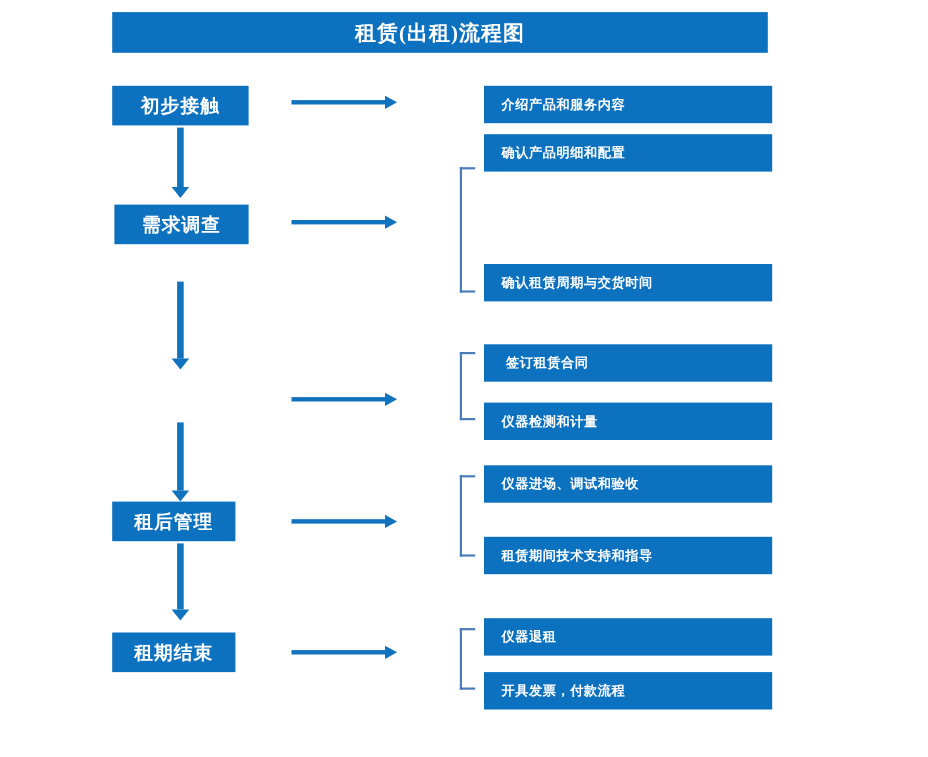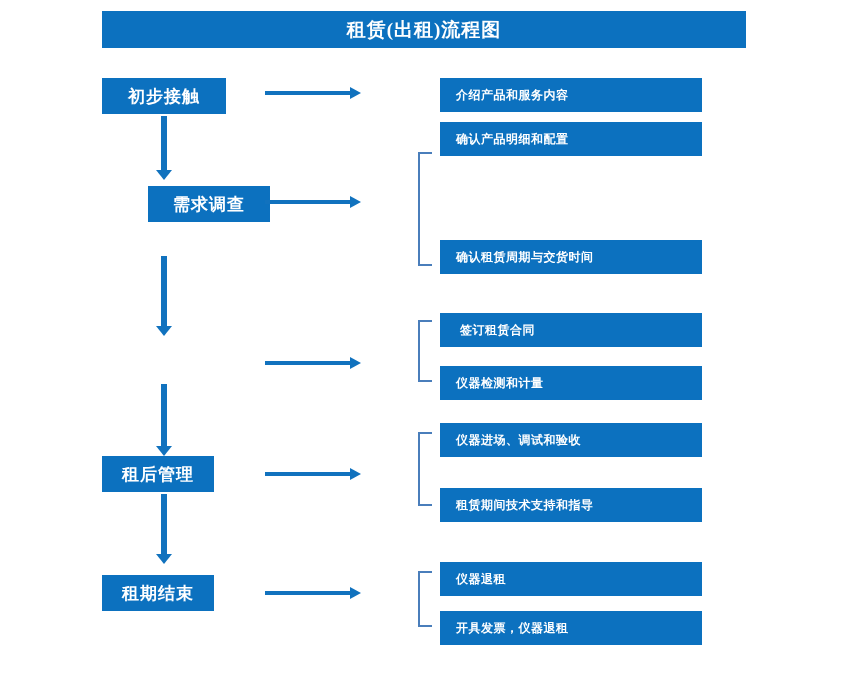--- a/index.html
+++ b/index.html
@@ -17,21 +17,21 @@
     height: 688px;
     background: #ffffff;
     overflow: hidden;
   }
 
   
   .title-banner {
     position: absolute;
     left: 102px;
     top: 11px;
-    width: 644px;
+    width: 596px;
     height: 37px;
     background: #0C71BF;
     color: #ffffff;
     font-size: 19px;
     font-weight: bold;
     letter-spacing: 1px;
     display: flex;
     align-items: center;
     justify-content: center;
     box-sizing: border-box;
@@ -137,21 +137,21 @@
     <div class="head" style="left:85px;"></div>
   </div>
 
   <div class="v-arrow" style="left:156px; top:116px; height:64px;">
     <div class="shaft" style="height:54px;"></div>
     <div class="head" style="top:54px;"></div>
   </div>
 
   <div class="detail-box" style="top:78px;">介绍产品和服务内容</div>
 
-  <div class="stage-box" style="left:104px; top:186px; width:122px;margin-left:44px;">需求调查</div>
+  <div class="stage-box" style="left:104px; top:186px; width:122px;">需求调查</div>
 
   <div class="h-arrow" style="left:265px; top:196px; width:96px;">
     <div class="shaft" style="width:85px;"></div>
     <div class="head" style="left:85px;"></div>
   </div>
 
   <div class="v-arrow" style="left:156px; top:256px; height:80px;">
     <div class="shaft" style="height:70px;"></div>
     <div class="head" style="top:70px;"></div>
   </div>
@@ -197,15 +197,15 @@
   <div class="stage-box" style="left:102px; top:575px; width:112px;">租期结束</div>
 
   <div class="h-arrow" style="left:265px; top:587px; width:96px;">
     <div class="shaft" style="width:85px;"></div>
     <div class="head" style="left:85px;"></div>
   </div>
 
   <div class="bracket" style="left:418px; top:571px; height:56px;"></div>
 
   <div class="detail-box" style="top:562px;">仪器退租</div>
-  <div class="detail-box" style="top:611px;">开具发票，仪器退租</div>
+  <div class="detail-box" style="top:611px;">开具发票，付款流程</div>
 
 </div>
 
 </body></html>

